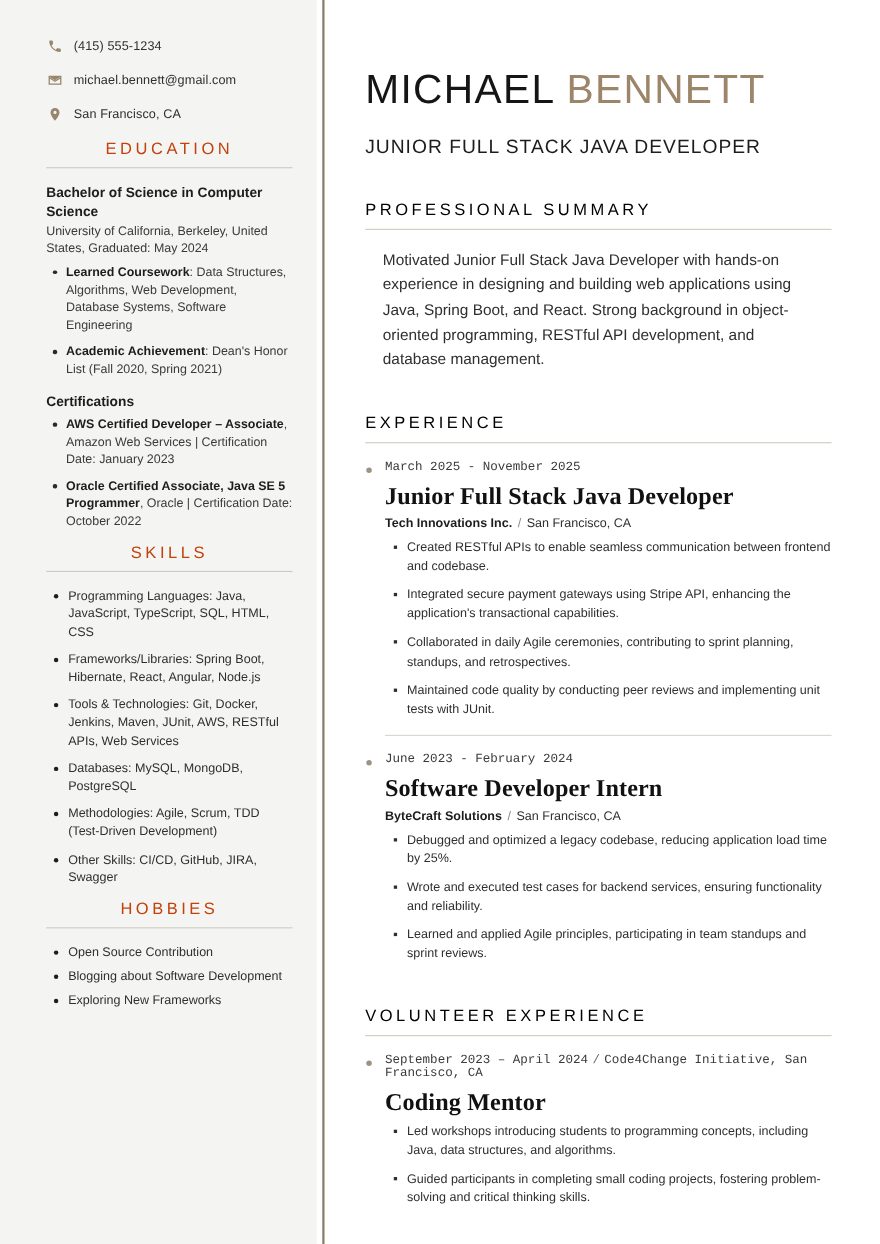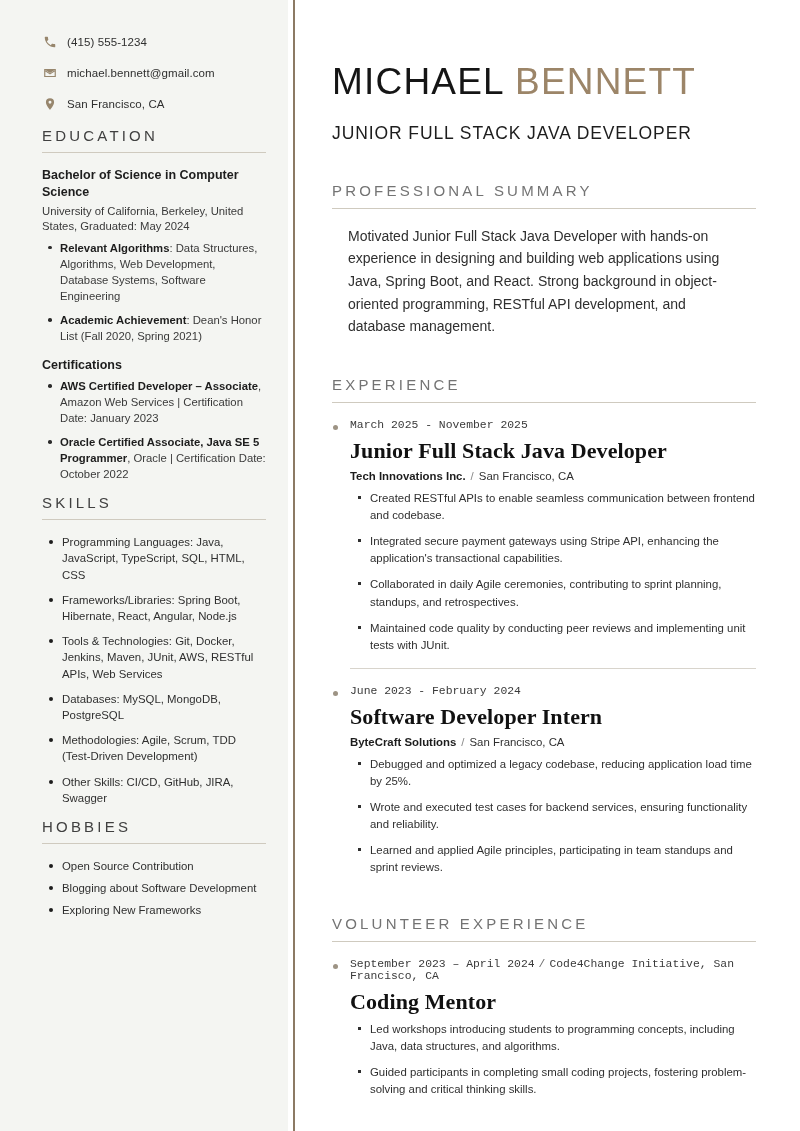--- a/index.html
+++ b/index.html
@@ -62,24 +62,25 @@
   .contact-text {
     font-size: 11.5px;
     color: #2f2f2f;
     letter-spacing: .1px;
   }
 
   
   .side-heading {
     font-size: 15px;
     letter-spacing: 3.2px;
-    color: #404040;
+    color: #c2410c;
     font-weight: 400;
     margin: 12px 0 0 0;
     text-transform: uppercase;
+    text-align: center;
   }
   .side-rule {
     height: 1px;
     background: #cfcabf;
     margin: 8px 0 14px 0;
   }
 
   .edu-degree {
     font-size: 12.5px;
     font-weight: 700;
@@ -190,21 +191,21 @@
     letter-spacing: .9px;
     color: #1d1d1d;
     font-weight: 400;
     margin: 20px 0 0 0;
     text-transform: uppercase;
   }
 
   .main-heading {
     font-size: 15px;
     letter-spacing: 3.2px;
-    color: #737373;
+    color: #000000;
     font-weight: 400;
     text-transform: uppercase;
     margin: 38px 0 0 0;
   }
   .main-rule {
     height: 1px;
     background: #cfcabf;
     margin: 9px 0 16px 0;
   }
 
@@ -316,21 +317,21 @@
     </div>
 
     <h2 class="side-heading">EDUCATION</h2>
     <div class="side-rule"></div>
 
     <div class="edu-degree">Bachelor of Science in Computer Science</div>
     <div class="edu-meta">University of California, Berkeley, United States, Graduated: May 2024</div>
 
     <ul class="side-list">
       <li>
-        <b>Relevant Algorithms</b><span>: Data Structures, Algorithms, Web Development, Database Systems, Software Engineering</span>
+        <b>Learned Coursework</b><span>: Data Structures, Algorithms, Web Development, Database Systems, Software Engineering</span>
       </li>
       <li>
         <b>Academic Achievement</b><span>: Dean's Honor List (Fall 2020, Spring 2021)</span>
       </li>
     </ul>
 
     <div class="sub-title">Certifications</div>
     <ul class="side-list">
       <li>
         <b>AWS Certified Developer – Associate</b><span>, Amazon Web Services | Certification Date: January 2023</span>

